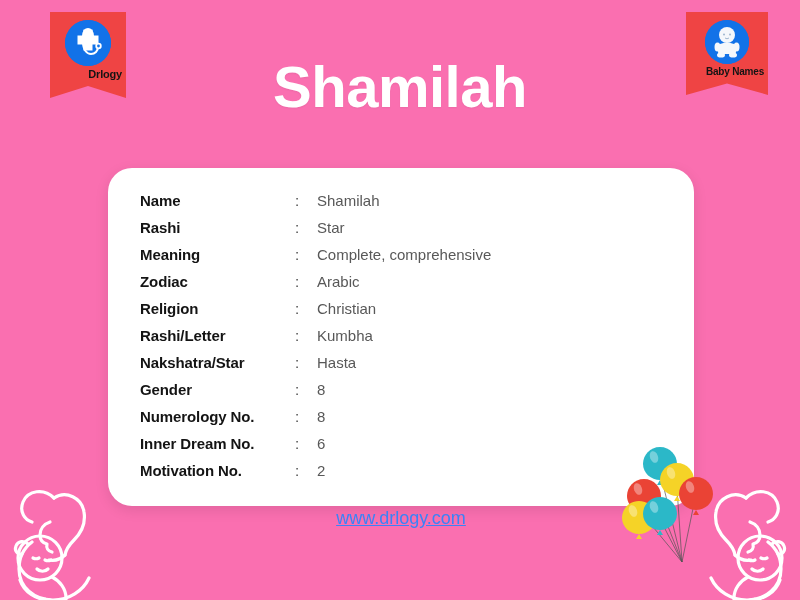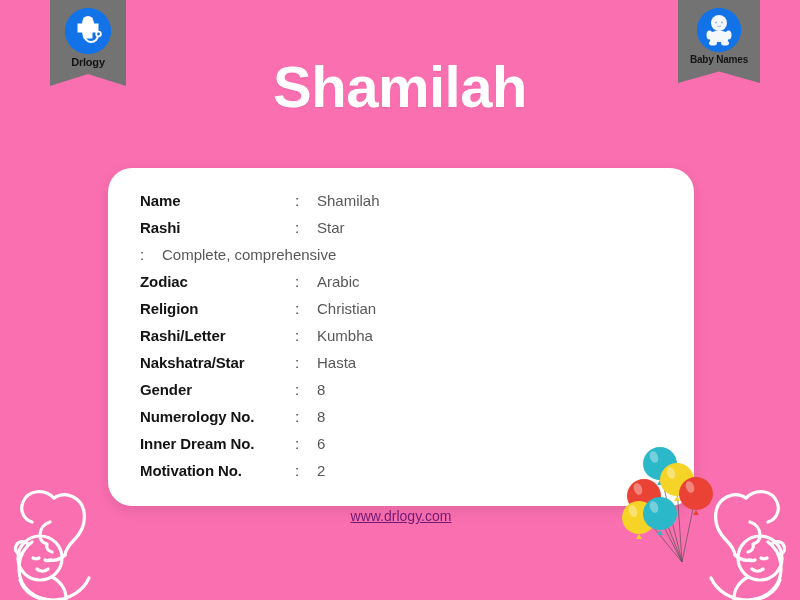--- a/index.html
+++ b/index.html
@@ -29,30 +29,31 @@
   .corner-art svg { width: 100%; height: 100%; display: block; }
 
   
   .ribbon {
     position: absolute;
     top: 0;
     width: 76px;
     z-index: 5;
   }
   .ribbon.left  { left: 50px; }
-  .ribbon.right { right: 40px; width: 82px; }
+  .ribbon.right { right: 32px; width: 82px; }
 
   .ribbon-body {
-    background: #737373;
+    background: #ef4444;
     padding: 8px 4px 6px;
-    text-align: center;
+    text-align: right;
     -webkit-clip-path: polygon(0 0, 100% 0, 100% 100%, 50% 86%, 0 100%);
     clip-path: polygon(0 0, 100% 0, 100% 100%, 50% 86%, 0 100%);
     padding-bottom: 18px;
     filter: drop-shadow(0 2px 2px rgba(0,0,0,0.18));
+    margin-top: 12px;
   }
 
   .ribbon-icon {
     width: 46px;
     height: 46px;
     margin: 0 auto 3px;
     border-radius: 50%;
     background: #1272e8;
     display: block;
   }
@@ -129,22 +130,22 @@
     white-space: nowrap;
   }
 
   
   .site-link {
     position: absolute;
     left: 0;
     width: 100%;
     top: 340px;
     text-align: center;
-    font-size: 14px;
-    color: #701a75;
+    font-size: 18px;
+    color: #3b82f6;
   }
 
   
   .balloons {
     position: absolute;
     left: 512px;
     top: 276px;
     width: 110px;
     height: 125px;
     pointer-events: none;
@@ -244,20 +245,21 @@
       <span class="row-value">Shamilah</span>
     </div>
 
     <div class="info-row">
       <span class="row-label">Rashi</span>
       <span class="row-colon">:</span>
       <span class="row-value">Star</span>
     </div>
 
     <div class="info-row">
+      <span class="row-label">Meaning</span>
       <span class="row-colon">:</span>
       <span class="row-value">Complete, comprehensive</span>
     </div>
 
     <div class="info-row">
       <span class="row-label">Zodiac</span>
       <span class="row-colon">:</span>
       <span class="row-value">Arabic</span>
     </div>
 

